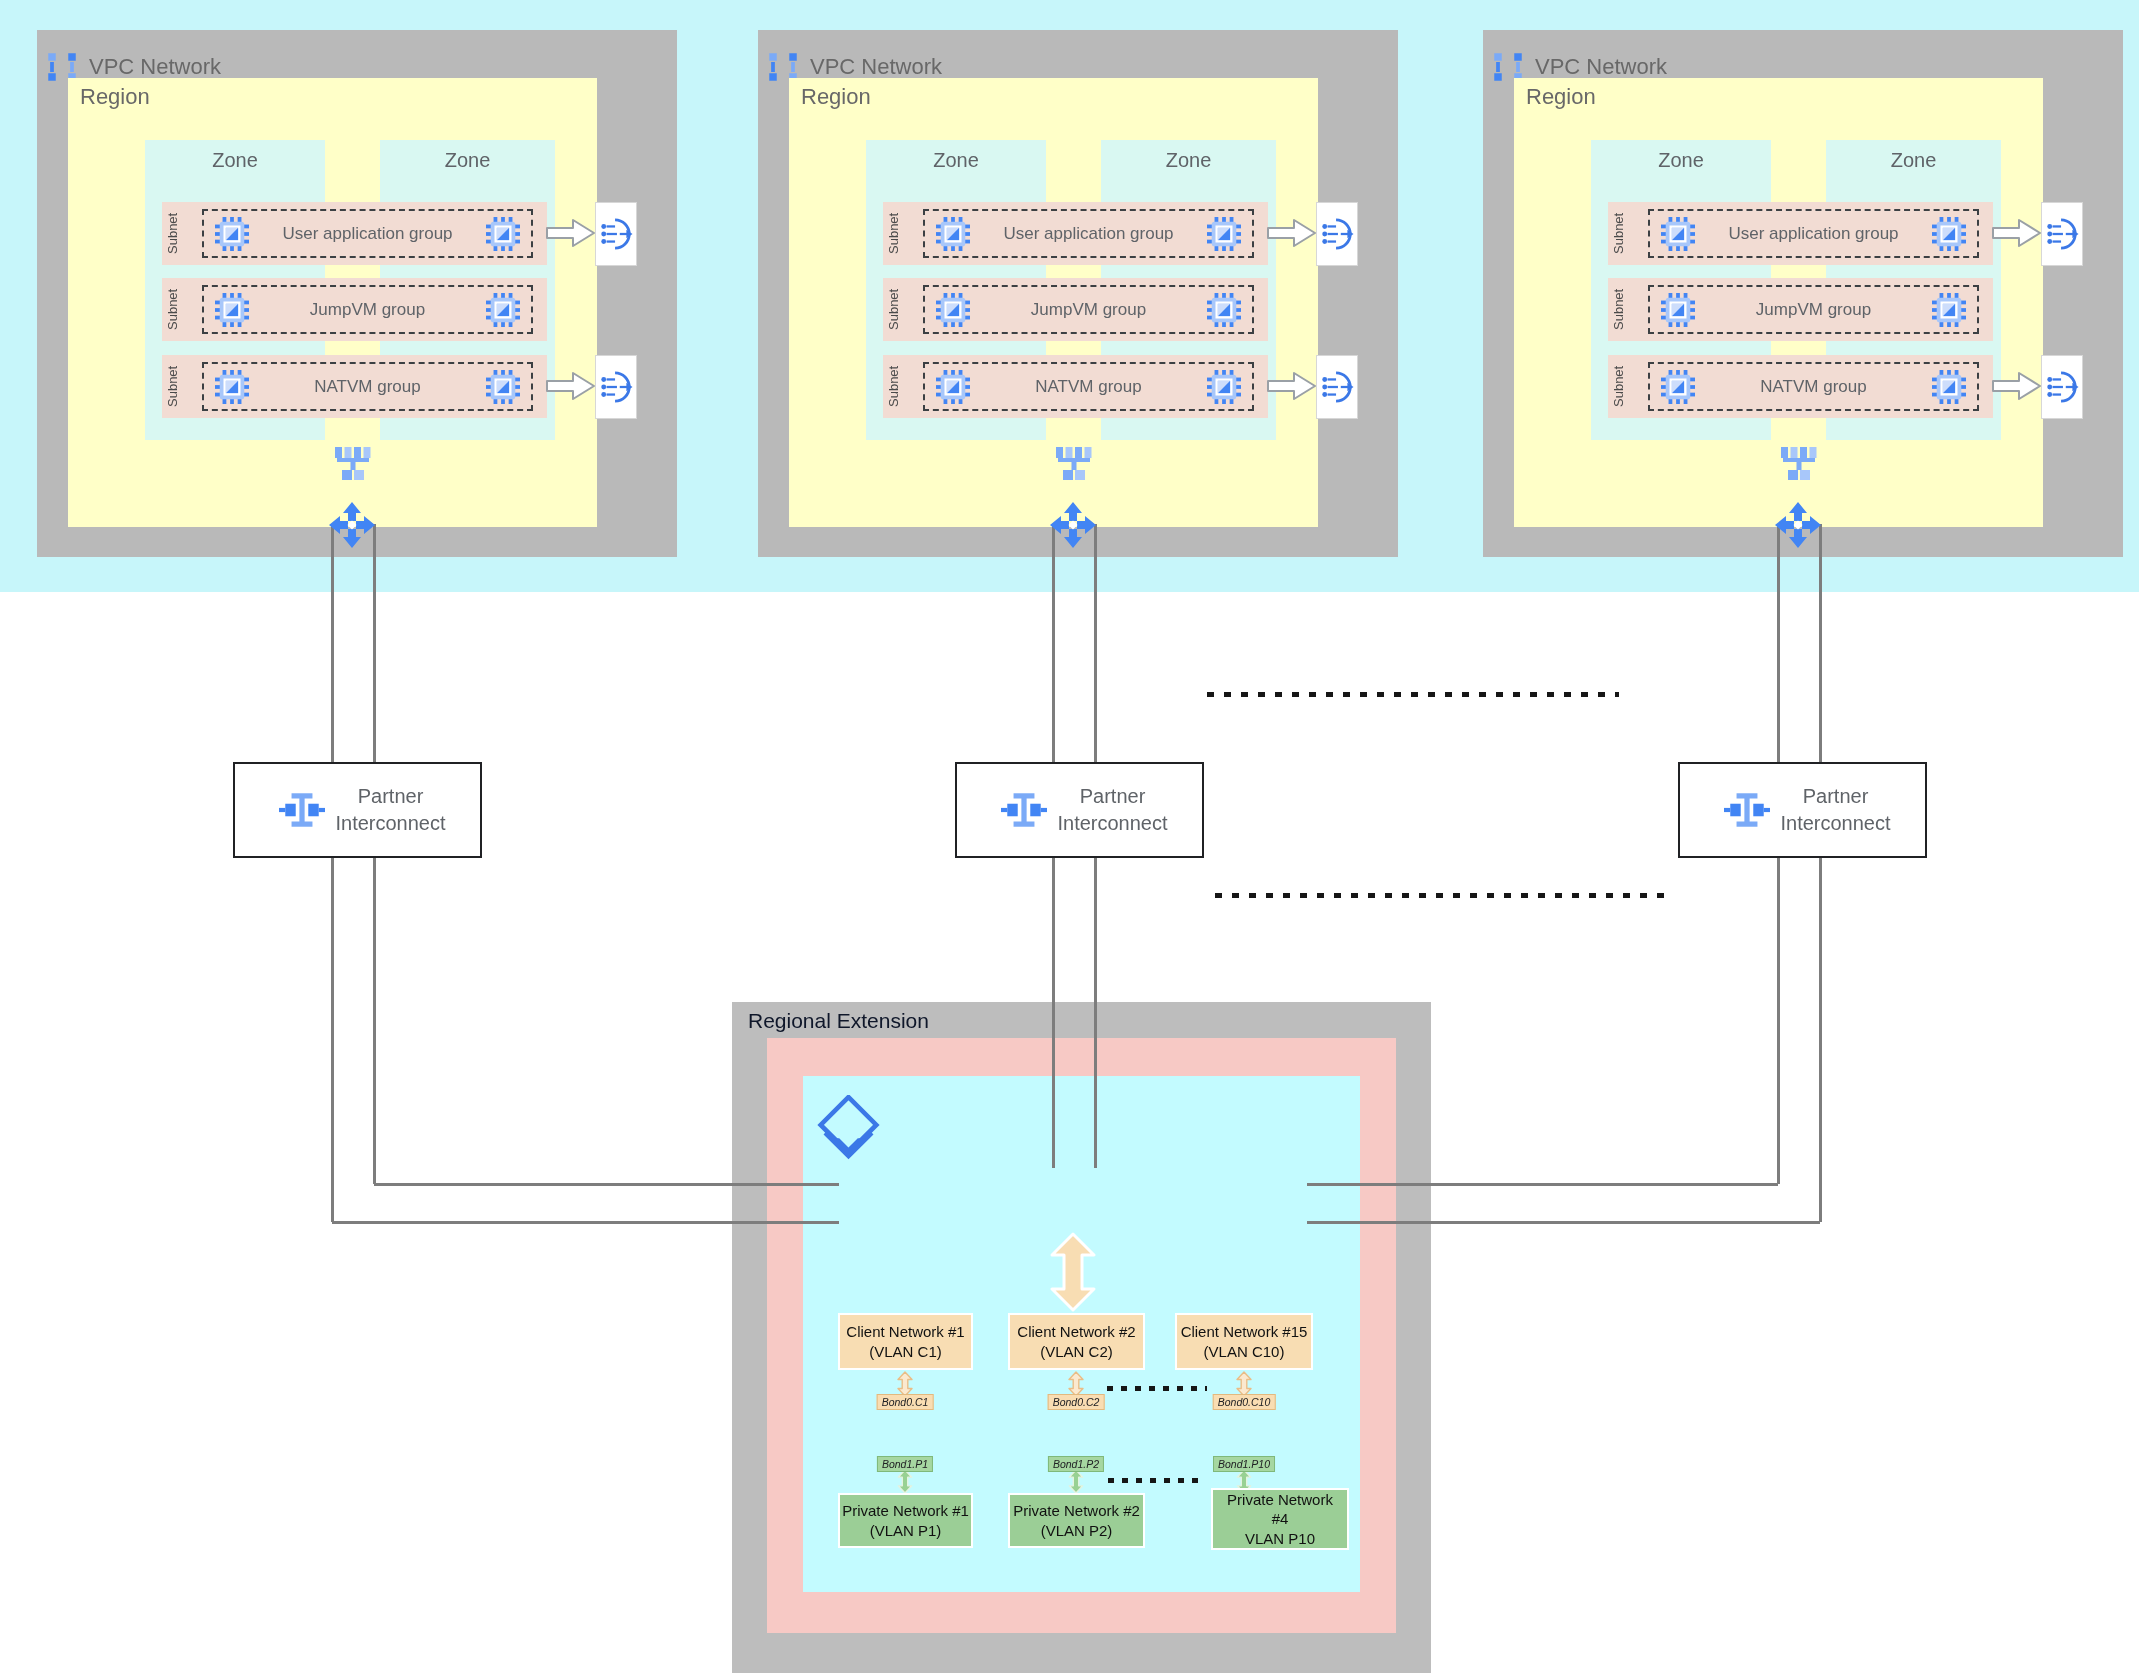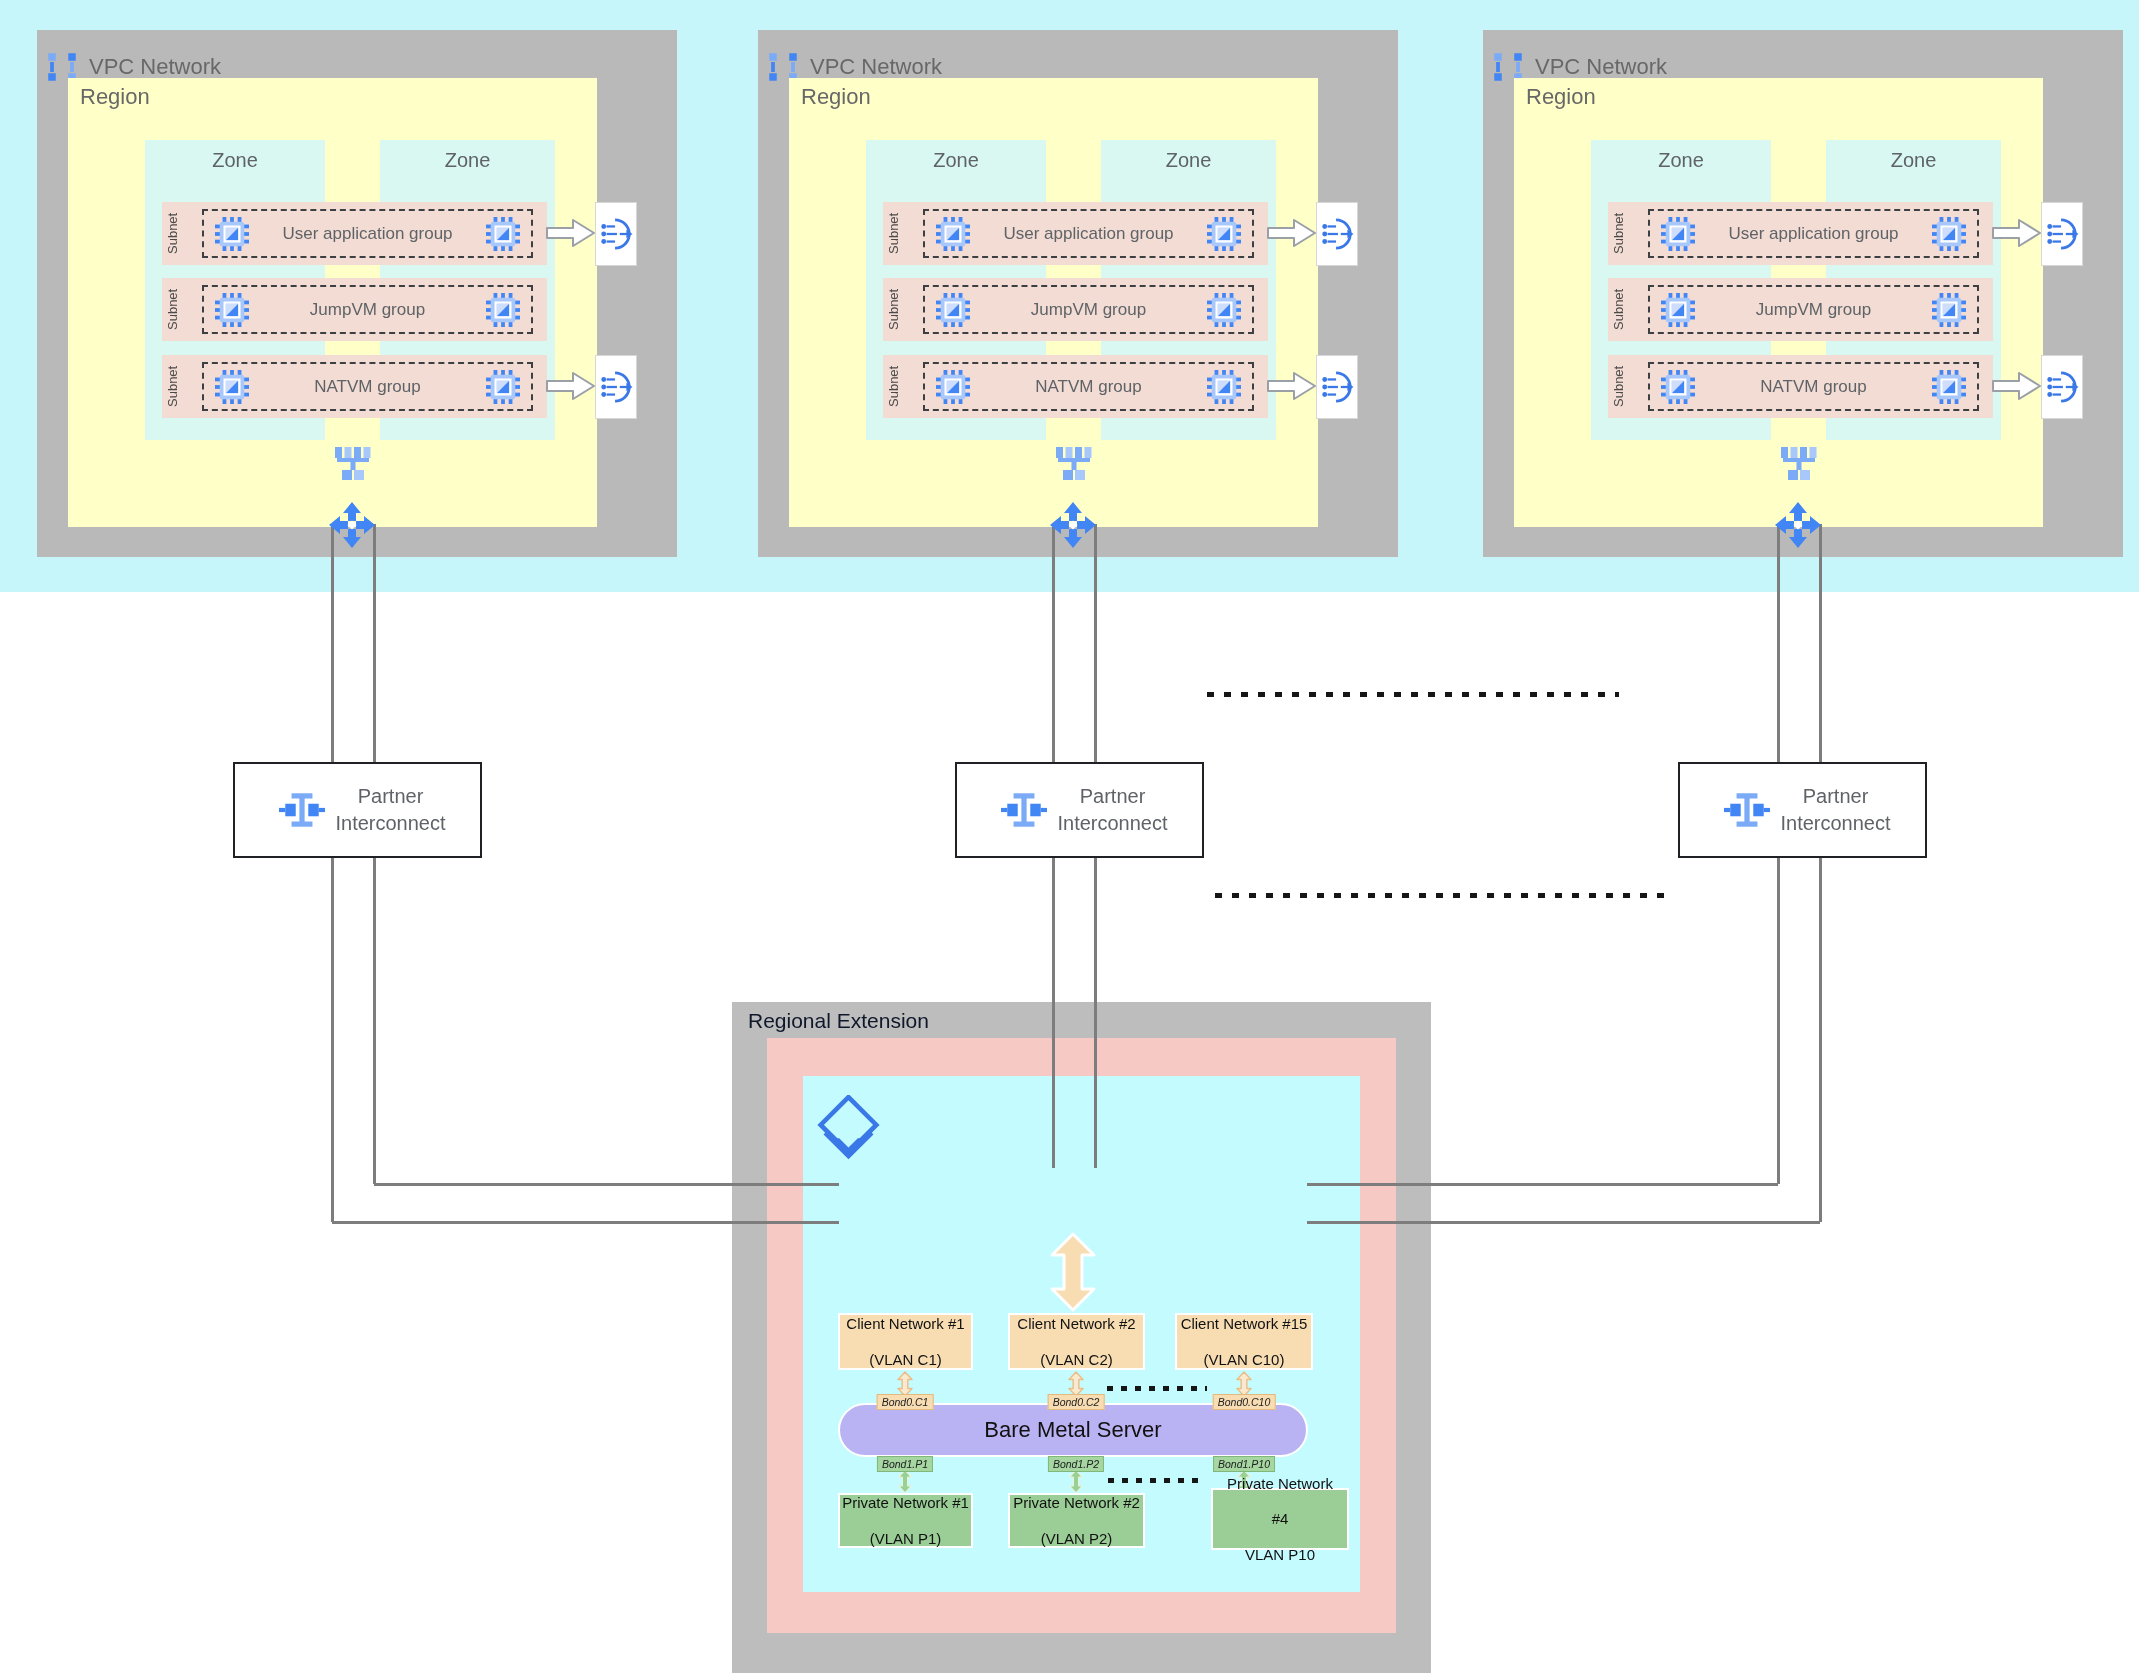--- a/index.html
+++ b/index.html
@@ -62,21 +62,21 @@
   .re-gray{position:absolute;left:732px;top:1002px;width:699px;height:671px;background:var(--re-gray);}
   .re-title{position:absolute;left:16px;top:7px;font-size:21px;color:#0f172a;text-align:right;}
   .re-pink{position:absolute;left:35px;top:36px;width:629px;height:595px;background:var(--re-pink);}
   .re-cyan{position:absolute;left:36px;top:38px;width:557px;height:516px;background:var(--re-cyan);}
   .diamond-icon{position:absolute;left:14px;top:19px;width:63px;height:68px;}
   .vrf{position:absolute;left:839px;top:1168px;width:468px;height:62px;background:var(--vrf-tan);
     border:2px solid #fff;box-sizing:border-box;display:flex;align-items:center;justify-content:center;
     font-size:25px;color:#111;z-index:6;}
   .dblarrow{position:absolute;left:1049px;top:1232px;width:48px;height:80px;z-index:2;}
   .cn,.pn{position:absolute;box-sizing:border-box;border:2px solid #fff;display:flex;flex-direction:column;
-    align-items:center;justify-content:center;font-size:15px;line-height:1.3;color:#111;text-align:center;z-index:2;gap:16px;}
+    align-items:center;justify-content:center;font-size:15px;line-height:1.3;color:#111;text-align:center;z-index:2;}
   .cn{top:1313px;height:57px;background:var(--vrf-tan);}
   .pn{top:1493px;height:55px;background:var(--private-green);}
   .cn.c0,.pn.c0{left:838px;width:135px;}
   .cn.c1,.pn.c1{left:1008px;width:137px;}
   .cn.c2,.pn.c2{left:1175px;width:138px;}
   .pn.c2{top:1488px;height:62px;margin-left:36px;}
   .oarr{position:absolute;top:1371px;width:16px;height:26px;z-index:2;}
   .garr{position:absolute;top:1469px;width:16px;height:25px;z-index:2;}
   .oarr.c0,.garr.c0{left:897px;} .oarr.c1,.garr.c1{left:1068px;} .oarr.c2,.garr.c2{left:1236px;}
   .bond{position:absolute;transform:translateX(-50%);font-size:10.5px;padding:1px 4px;color:#202124;
@@ -458,21 +458,20 @@
     </svg>
   <svg class="oarr c2">
       <use href="#sym-sdbl-o"></use>
     </svg>
   <div class="dots-small" style="left:1107px;top:1386px;width:100px;"></div>
 
   <span class="bond o c0">Bond0.C1</span>
   <span class="bond o c1">Bond0.C2</span>
   <span class="bond o c2">Bond0.C10</span>
 
-  <div class="pill">Bare Metal Server</div>
 
   <span class="bond g c0">Bond1.P1</span>
   <span class="bond g c1">Bond1.P2</span>
   <span class="bond g c2">Bond1.P10</span>
 
   <svg class="garr c0">
       <use href="#sym-sdbl-g"></use>
     </svg>
   <svg class="garr c1">
       <use href="#sym-sdbl-g"></use>

